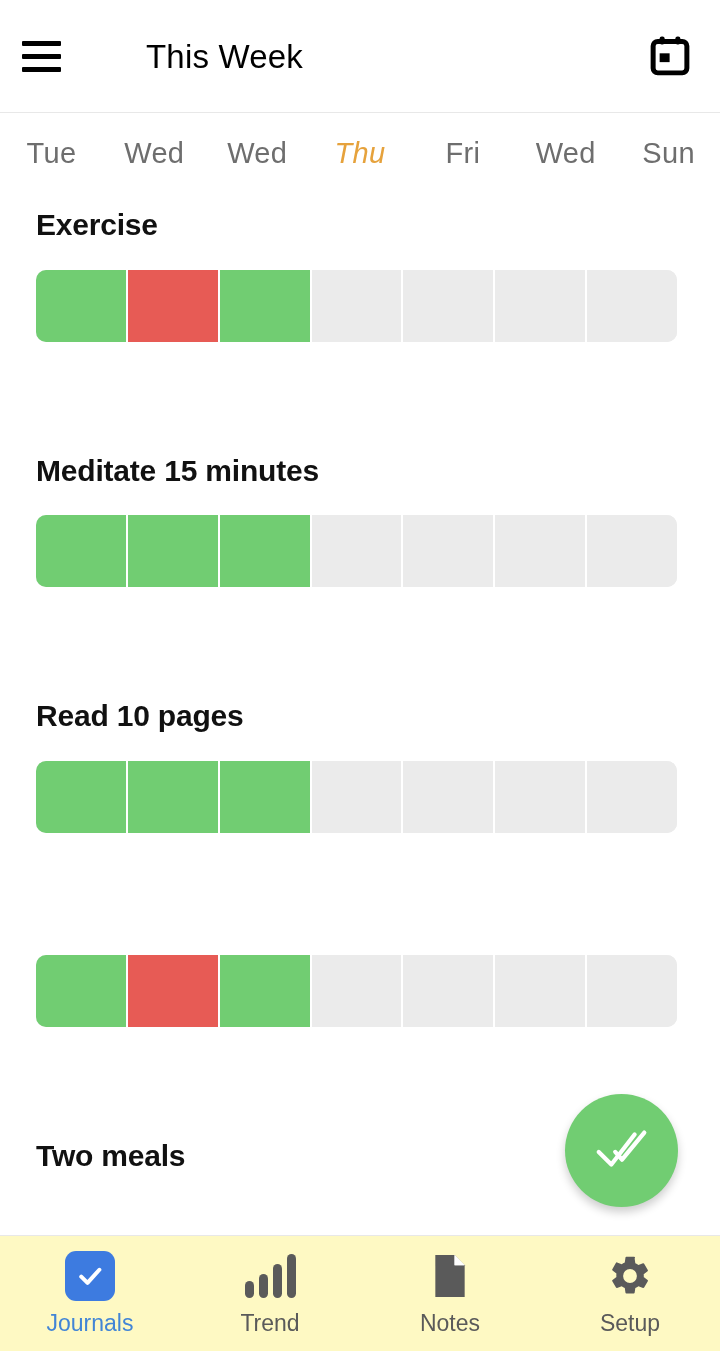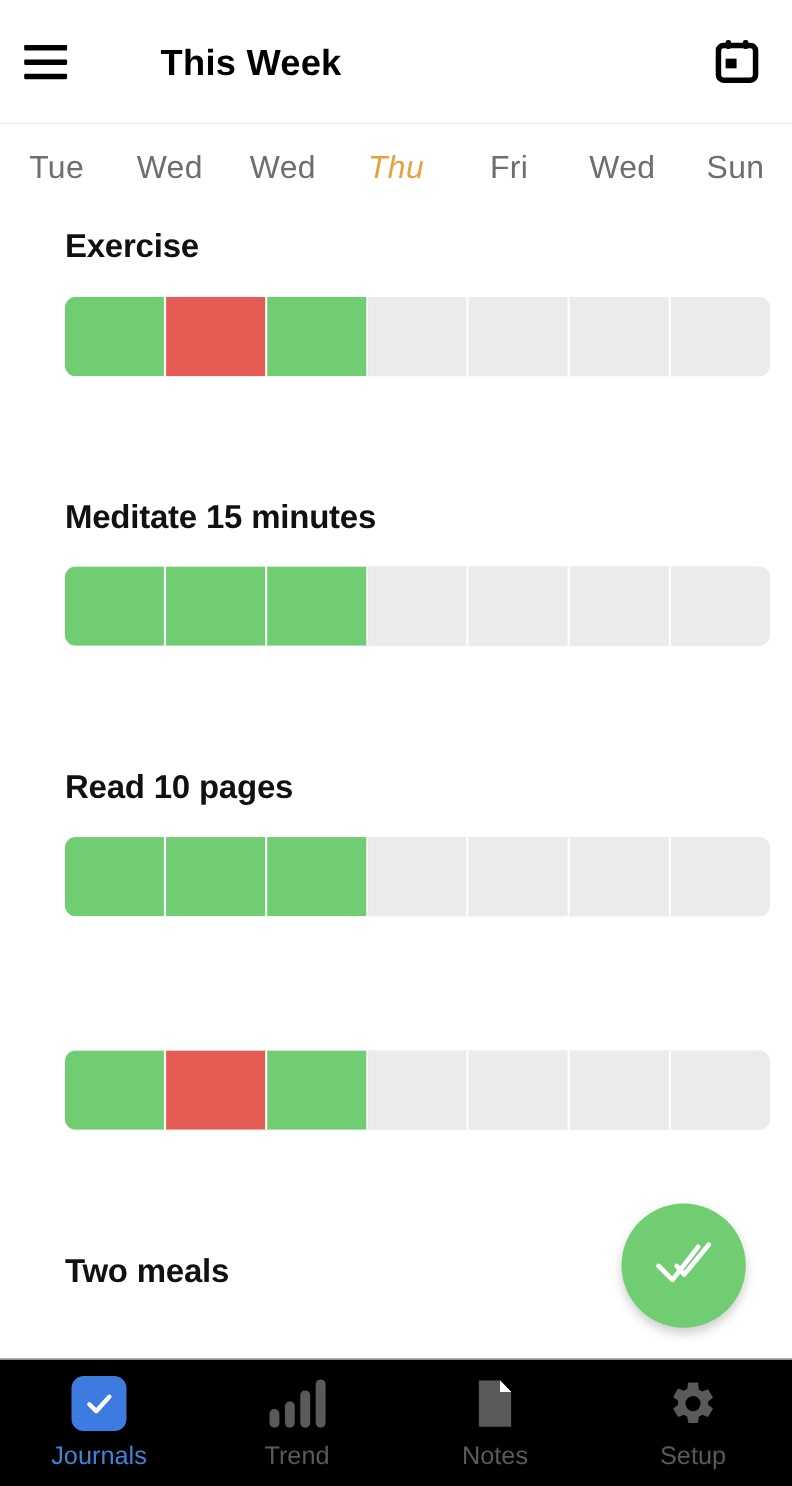--- a/index.html
+++ b/index.html
@@ -19,21 +19,21 @@
     display: flex; align-items: center;
   }
   .menu-btn {
     width: 72px; height: 60px; margin-left: 22px;
     display: flex; flex-direction: column; justify-content: center;
     align-items: flex-start; gap: 8px; cursor: pointer;
   }
   .menu-btn i { display: block; width: 39px; height: 5px; background: #000; border-radius: 1px; }
   .appbar-title {
     margin-left: 52px;
-    font-size: 33px; font-weight: bold; color: #000; letter-spacing: 0.2px;
+    font-size: 33px; font-weight: normal; color: #000; letter-spacing: 0.2px;
     line-height: 1;
   }
   .calendar-btn {
     position: absolute; right: 24px; top: 50%; transform: translateY(-50%);
     width: 52px; height: 52px; display: flex; align-items: center; justify-content: center;
     cursor: pointer;
   }
 
   
   .weekdays {
@@ -45,21 +45,21 @@
     font-size: 29px; color: #6e6e6e; letter-spacing: 0.3px;
   }
   .weekday.today { color: #e6a23c; font-style: italic; }
 
   
   .habits {
     position: absolute; top: 192px; left: 0; width: 720px; height: 1040px;
     padding: 0 36px;
     overflow: hidden;
   }
-  .habit { margin-bottom: 0; margin-left: 23px; }
+  .habit { margin-bottom: 0; }
   .habit-name {
     font-size: 30px; font-weight: bold; color: #111;
     padding-top: 14px; padding-bottom: 0; line-height: 1.25;
     letter-spacing: -0.2px;
   }
   .habit-bar {
     margin-top: 26px;
     height: 72px; width: 641px;
     display: flex;
     border-radius: 10px;
@@ -83,21 +83,21 @@
     width: 113px; height: 113px; border-radius: 50%;
     background: #71cd72;
     box-shadow: 0 5px 10px rgba(0,0,0,0.20);
     display: flex; align-items: center; justify-content: center;
     cursor: pointer;
   }
 
   
   .bottomnav {
     position: absolute; left: 0; bottom: 0; width: 720px; height: 116px;
-    background: #000000; border-top: 1px solid #e8e8e8;
+    background: #fef9c3; border-top: 1px solid #e8e8e8;
     display: flex; align-items: center;
   }
   .navitem {
     flex: 1 1 0; height: 100%;
     display: flex; flex-direction: column; align-items: center; justify-content: center;
     gap: 9px; cursor: pointer;
   }
   .navicon { height: 50px; display: flex; align-items: center; justify-content: center; }
   .navlabel { font-size: 23px; color: #5a5a5a; }
   .navitem.active .navlabel { color: #4285d6; }

